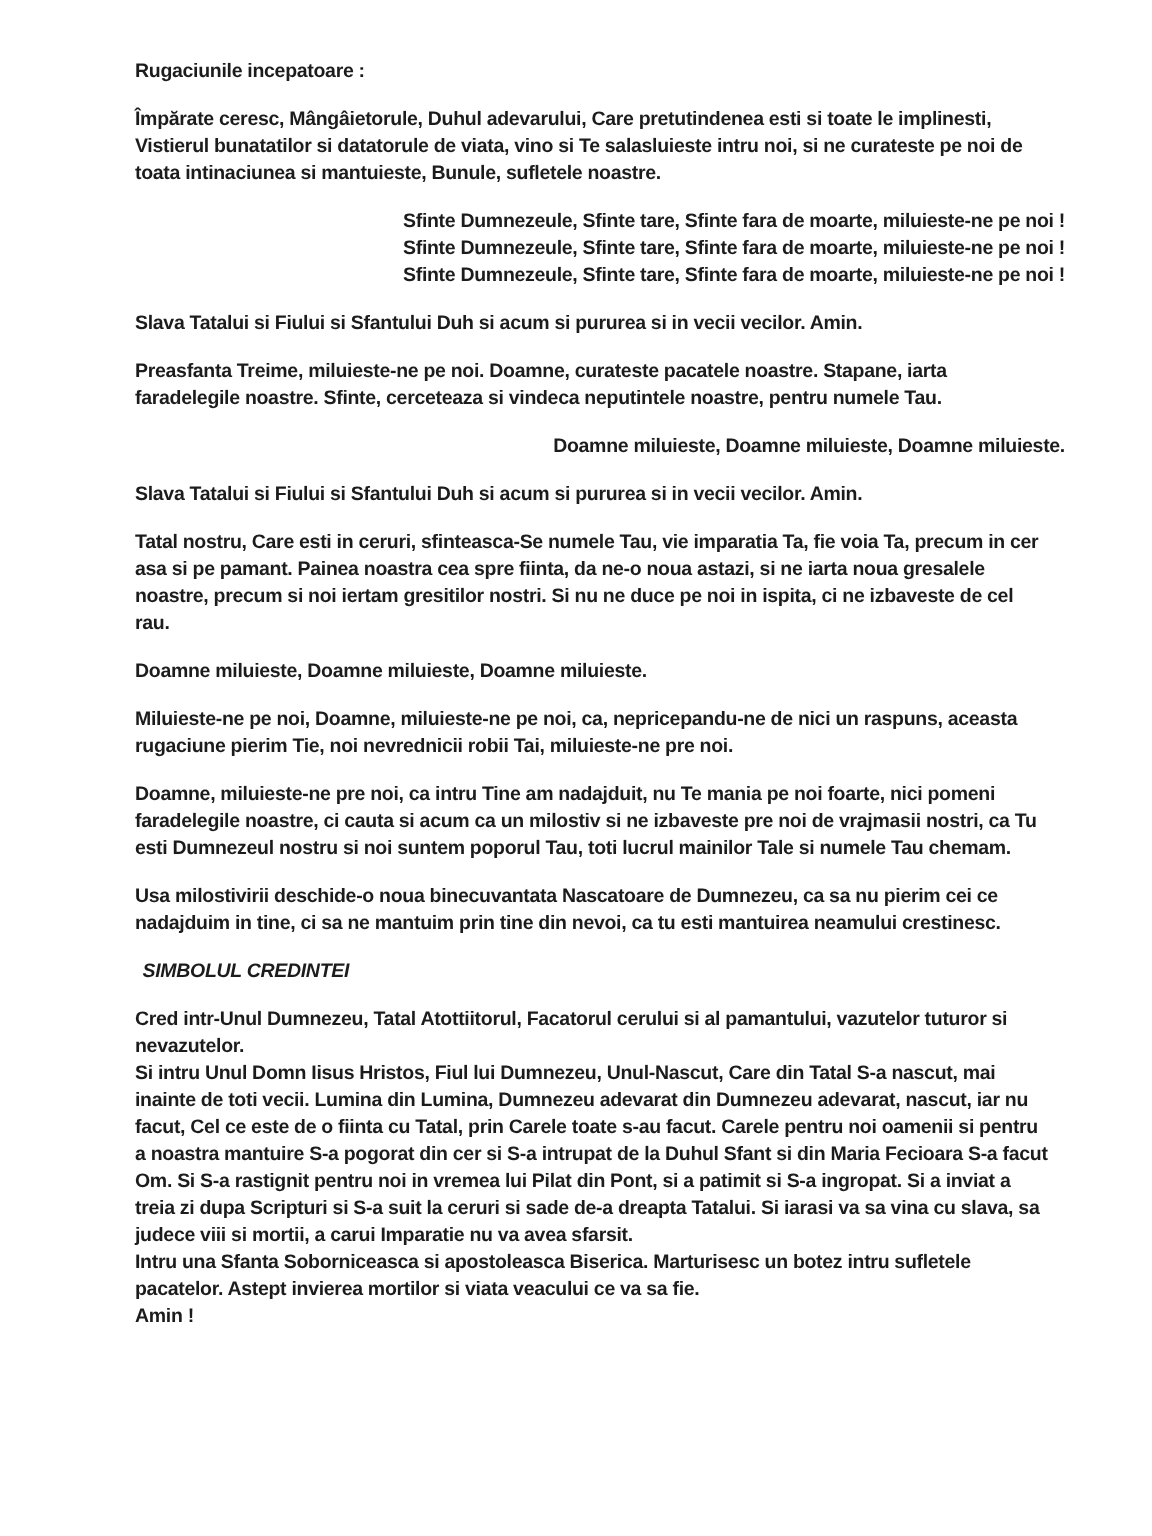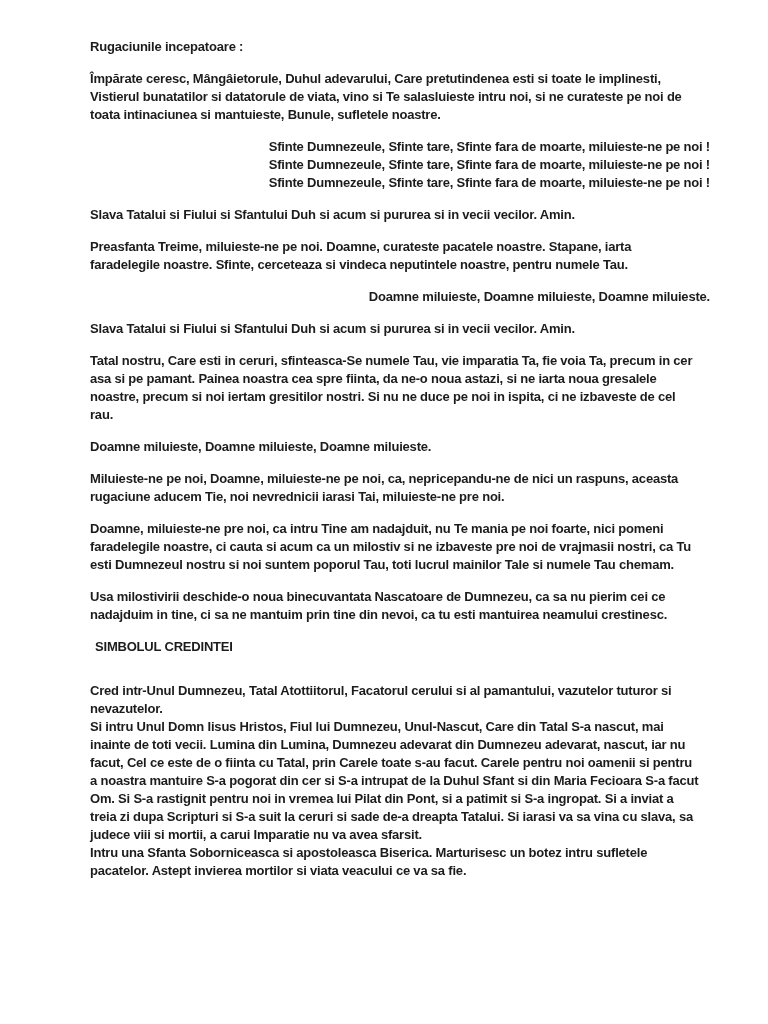--- a/index.html
+++ b/index.html
@@ -25,41 +25,41 @@
     color: #1c1c1c;
     font-size: 13px;
     font-weight: 700;
     line-height: 18px;
     letter-spacing: -0.2px;
     white-space: pre;
   }
   .block { margin: 0 0 14px 0; }
   .block.heading { margin-bottom: 14px; }
   .block.indented { padding-left: 48px; text-align: right; }
-  .block.section { padding-left: 5px; margin-bottom: 26px; }
+  .block.section { padding-left: 5px; margin-bottom: 14px; font-style: italic; }
   .block.tight { margin-bottom: 0; }
 </style>
 </head>
 <body>
 
 <div class="page">
   <div class="doc" id="doc-root"><div class="block heading">Rugaciunile incepatoare :</div><div class="block paragraph">Împărate ceresc, Mângâietorule, Duhul adevarului, Care pretutindenea esti si toate le implinesti,
 Vistierul bunatatilor si datatorule de viata, vino si Te salasluieste intru noi, si ne curateste pe noi de
 toata intinaciunea si mantuieste, Bunule, sufletele noastre.</div><div class="block indented">Sfinte Dumnezeule, Sfinte tare, Sfinte fara de moarte, miluieste-ne pe noi !
 Sfinte Dumnezeule, Sfinte tare, Sfinte fara de moarte, miluieste-ne pe noi !
 Sfinte Dumnezeule, Sfinte tare, Sfinte fara de moarte, miluieste-ne pe noi !</div><div class="block paragraph">Slava Tatalui si Fiului si Sfantului Duh si acum si pururea si in vecii vecilor. Amin.</div><div class="block paragraph">Preasfanta Treime, miluieste-ne pe noi. Doamne, curateste pacatele noastre. Stapane, iarta
 faradelegile noastre. Sfinte, cerceteaza si vindeca neputintele noastre, pentru numele Tau.</div><div class="block indented">Doamne miluieste, Doamne miluieste, Doamne miluieste.</div><div class="block paragraph">Slava Tatalui si Fiului si Sfantului Duh si acum si pururea si in vecii vecilor. Amin.</div><div class="block paragraph">Tatal nostru, Care esti in ceruri, sfinteasca-Se numele Tau, vie imparatia Ta, fie voia Ta, precum in cer
 asa si pe pamant. Painea noastra cea spre fiinta, da ne-o noua astazi, si ne iarta noua gresalele
 noastre, precum si noi iertam gresitilor nostri. Si nu ne duce pe noi in ispita, ci ne izbaveste de cel
 rau.</div><div class="block paragraph">Doamne miluieste, Doamne miluieste, Doamne miluieste.</div><div class="block paragraph">Miluieste-ne pe noi, Doamne, miluieste-ne pe noi, ca, nepricepandu-ne de nici un raspuns, aceasta
-rugaciune aducem Tie, noi nevrednicii iarasi Tai, miluieste-ne pre noi.</div><div class="block paragraph">Doamne, miluieste-ne pre noi, ca intru Tine am nadajduit, nu Te mania pe noi foarte, nici pomeni
+rugaciune pierim Tie, noi nevrednicii robii Tai, miluieste-ne pre noi.</div><div class="block paragraph">Doamne, miluieste-ne pre noi, ca intru Tine am nadajduit, nu Te mania pe noi foarte, nici pomeni
 faradelegile noastre, ci cauta si acum ca un milostiv si ne izbaveste pre noi de vrajmasii nostri, ca Tu
 esti Dumnezeul nostru si noi suntem poporul Tau, toti lucrul mainilor Tale si numele Tau chemam.</div><div class="block paragraph">Usa milostivirii deschide-o noua binecuvantata Nascatoare de Dumnezeu, ca sa nu pierim cei ce
 nadajduim in tine, ci sa ne mantuim prin tine din nevoi, ca tu esti mantuirea neamului crestinesc.</div><div class="block section">SIMBOLUL CREDINTEI</div><div class="block tight">Cred intr-Unul Dumnezeu, Tatal Atottiitorul, Facatorul cerului si al pamantului, vazutelor tuturor si
 nevazutelor.</div><div class="block tight">Si intru Unul Domn Iisus Hristos, Fiul lui Dumnezeu, Unul-Nascut, Care din Tatal S-a nascut, mai
 inainte de toti vecii. Lumina din Lumina, Dumnezeu adevarat din Dumnezeu adevarat, nascut, iar nu
 facut, Cel ce este de o fiinta cu Tatal, prin Carele toate s-au facut. Carele pentru noi oamenii si pentru
 a noastra mantuire S-a pogorat din cer si S-a intrupat de la Duhul Sfant si din Maria Fecioara S-a facut
 Om. Si S-a rastignit pentru noi in vremea lui Pilat din Pont, si a patimit si S-a ingropat. Si a inviat a
 treia zi dupa Scripturi si S-a suit la ceruri si sade de-a dreapta Tatalui. Si iarasi va sa vina cu slava, sa
 judece viii si mortii, a carui Imparatie nu va avea sfarsit.</div><div class="block tight">Intru una Sfanta Soborniceasca si apostoleasca Biserica. Marturisesc un botez intru sufletele
-pacatelor. Astept invierea mortilor si viata veacului ce va sa fie.</div></div>
+pacatelor. Astept invierea mortilor si viata veacului ce va sa fie.</div><div class="block tight">Amin !</div></div>
 </div>
 
 </body></html>

